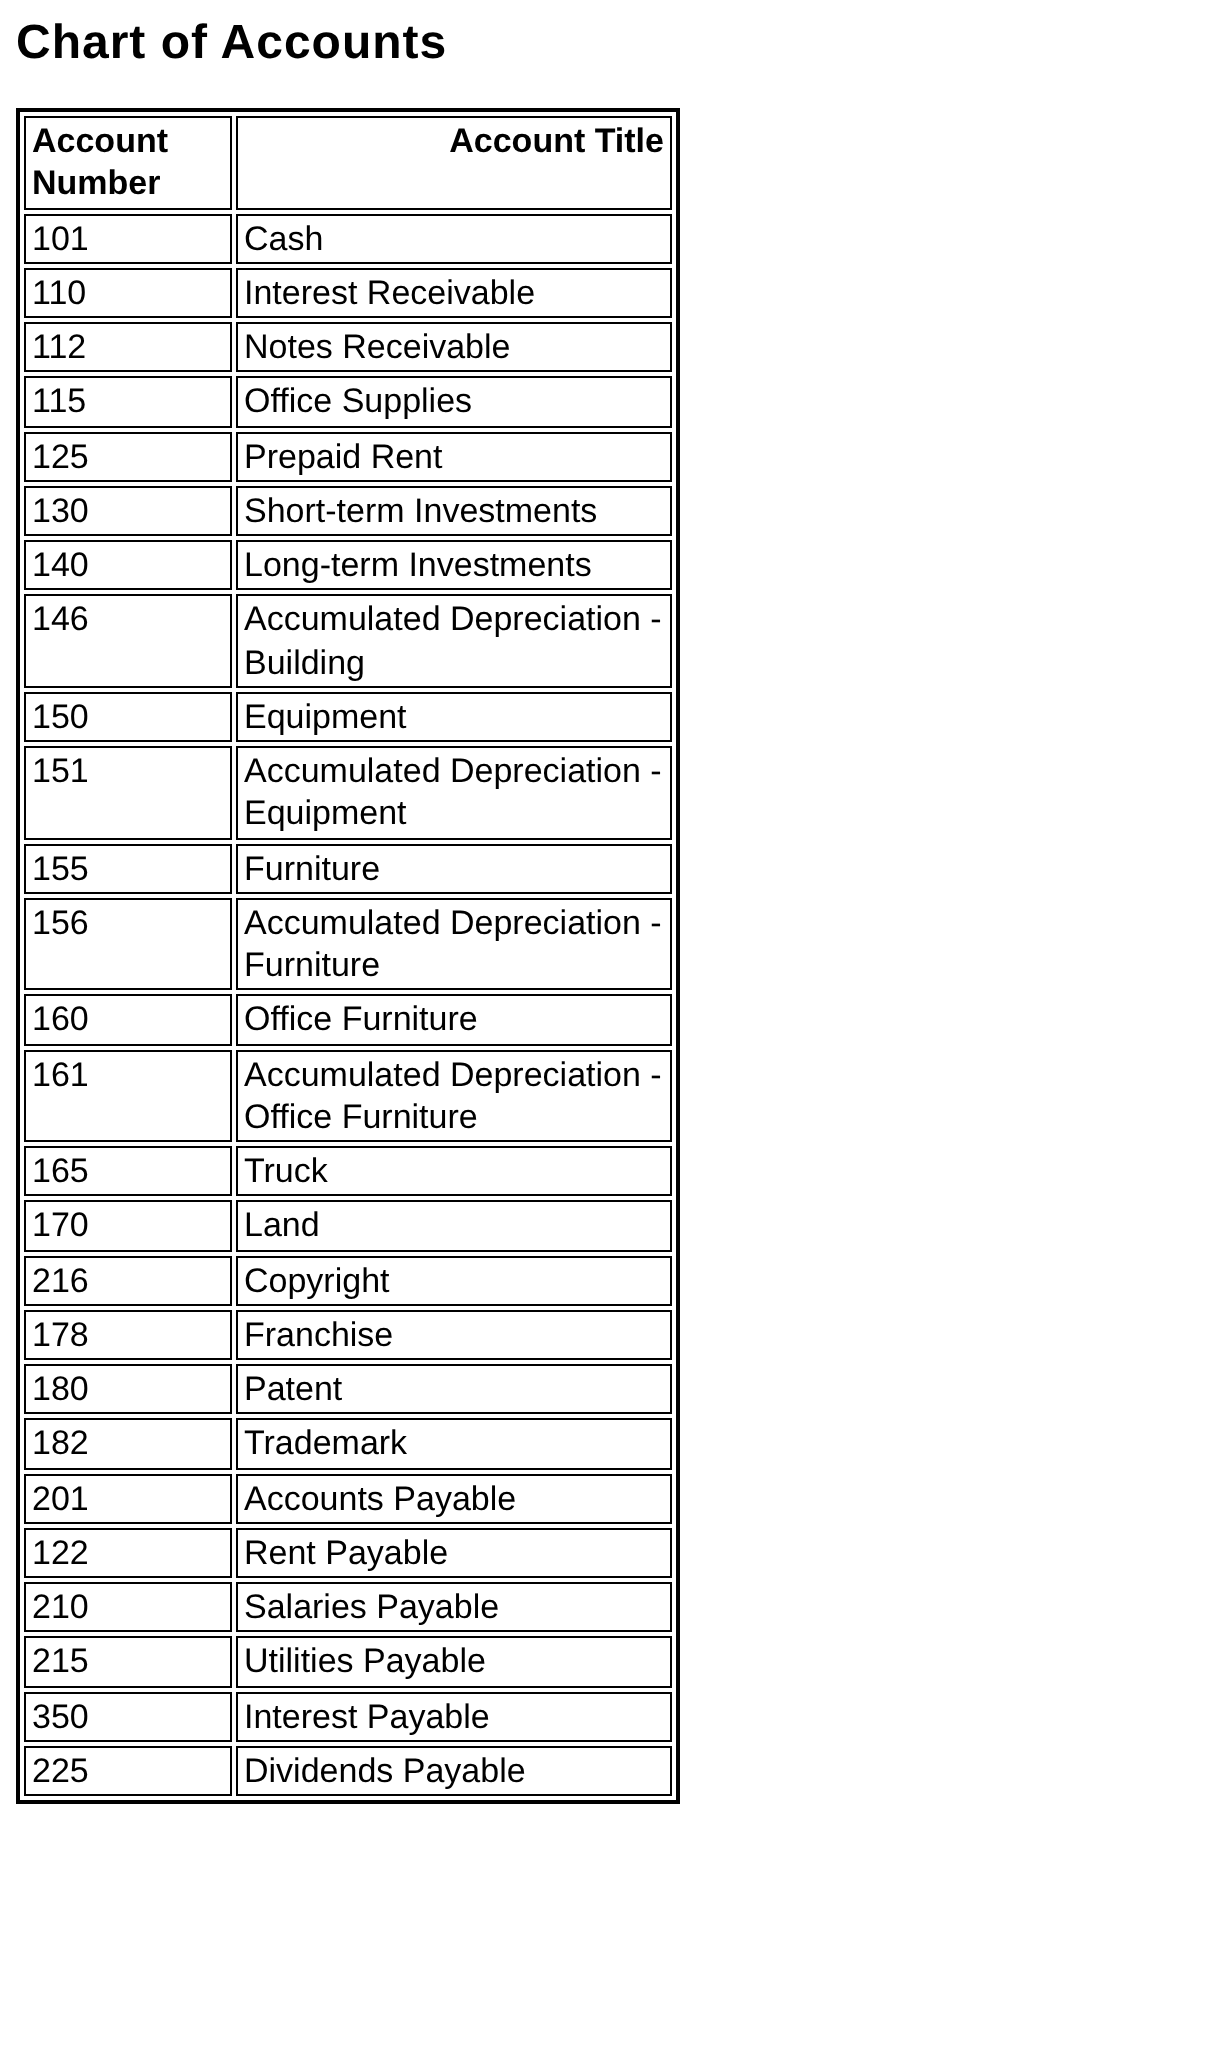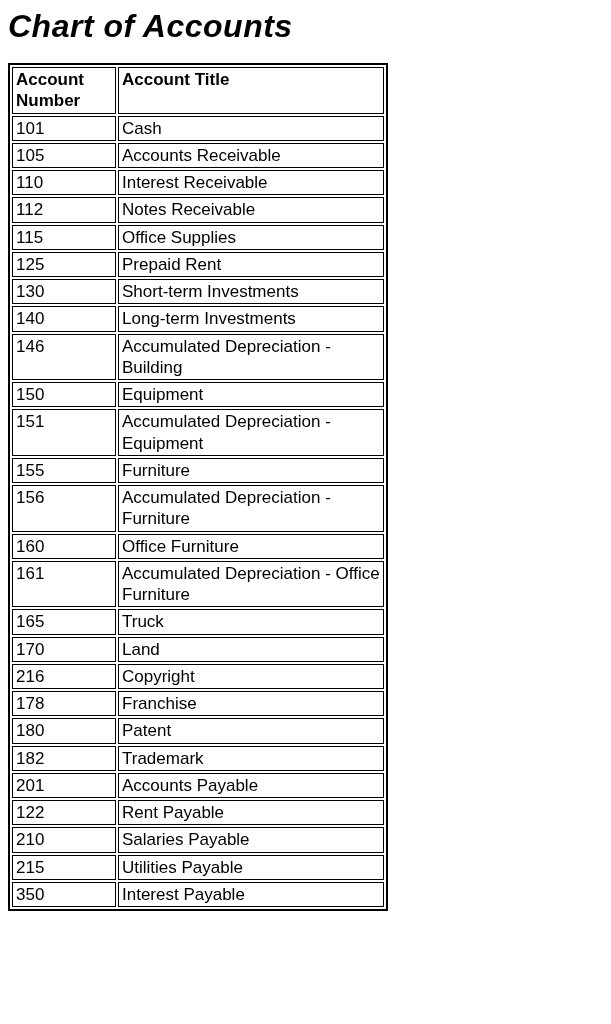--- a/index.html
+++ b/index.html
@@ -5,70 +5,66 @@
     * { box-sizing: border-box; }
     body {
       font-family: Verdana, Geneva, sans-serif;
       margin: 0;
       padding: 8px;
       background: #fff;
       color: #000;
       width: 611px;
     }
     h1 {
-      font-size: 32px;
+      font-size: 24px;
       font-weight: 900;
       margin: 0 0 18px 0;
       letter-spacing: 0.5px;
-      font-style: italic;
     }
     table {
       border-collapse: separate;
       border-spacing: 2px;
       border: 2px solid #000;
-      width: 380px;
+      width: 332px;
     }
     th, td {
       border: 1px solid #000;
       padding: 1px 3px;
       font-size: 17px;
       text-align: left;
       vertical-align: top;
       line-height: 1.25;
     }
     th {
       font-weight: 700;
     }
     th.col-number {
       width: 104px;
     }
     th.col-title {
       width: auto;
+      text-align: right;
     }
   </style>
 </head>
 <body>
 
 <h1>Chart of Accounts</h1>
 
 <table>
   <thead>
     <tr>
       <th class="col-number">Account Number</th>
       <th class="col-title">Account Title</th>
     </tr>
   </thead>
   <tbody id="accounts-tbody">
       <tr>
         <td>101</td>
         <td>Cash</td>
-      </tr>
-      <tr>
-        <td>105</td>
-        <td>Accounts Receivable</td>
       </tr>
       <tr>
         <td>110</td>
         <td>Interest Receivable</td>
       </tr>
       <tr>
         <td>112</td>
         <td>Notes Receivable</td>
       </tr>
       <tr>
@@ -152,14 +148,18 @@
         <td>Salaries Payable</td>
       </tr>
       <tr>
         <td>215</td>
         <td>Utilities Payable</td>
       </tr>
       <tr>
         <td>350</td>
         <td>Interest Payable</td>
       </tr>
+      <tr>
+        <td>225</td>
+        <td>Dividends Payable</td>
+      </tr>
     </tbody>
 </table>
 
 </body></html>

